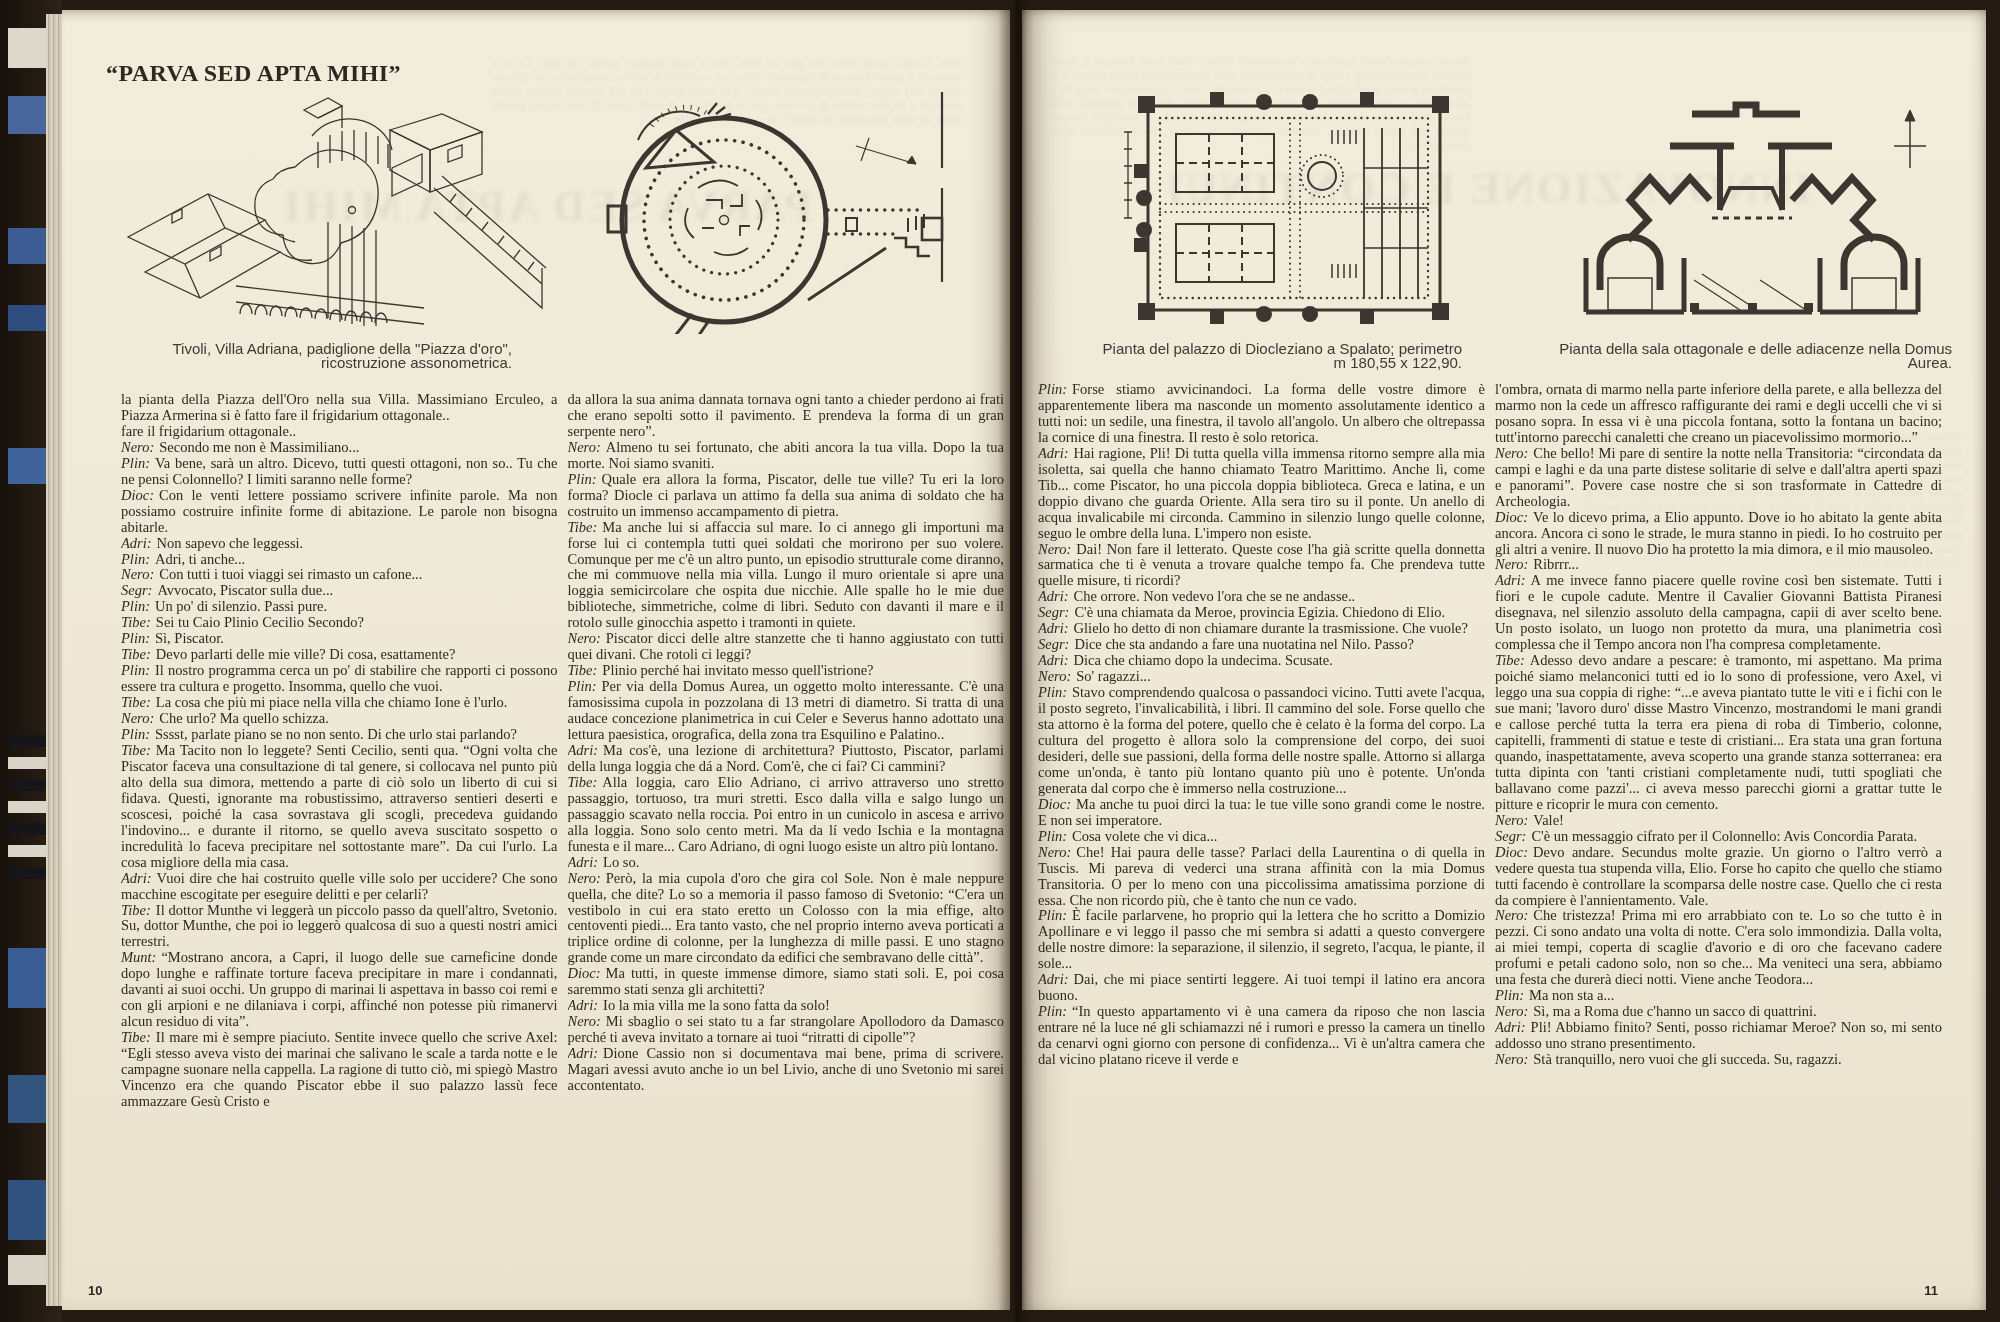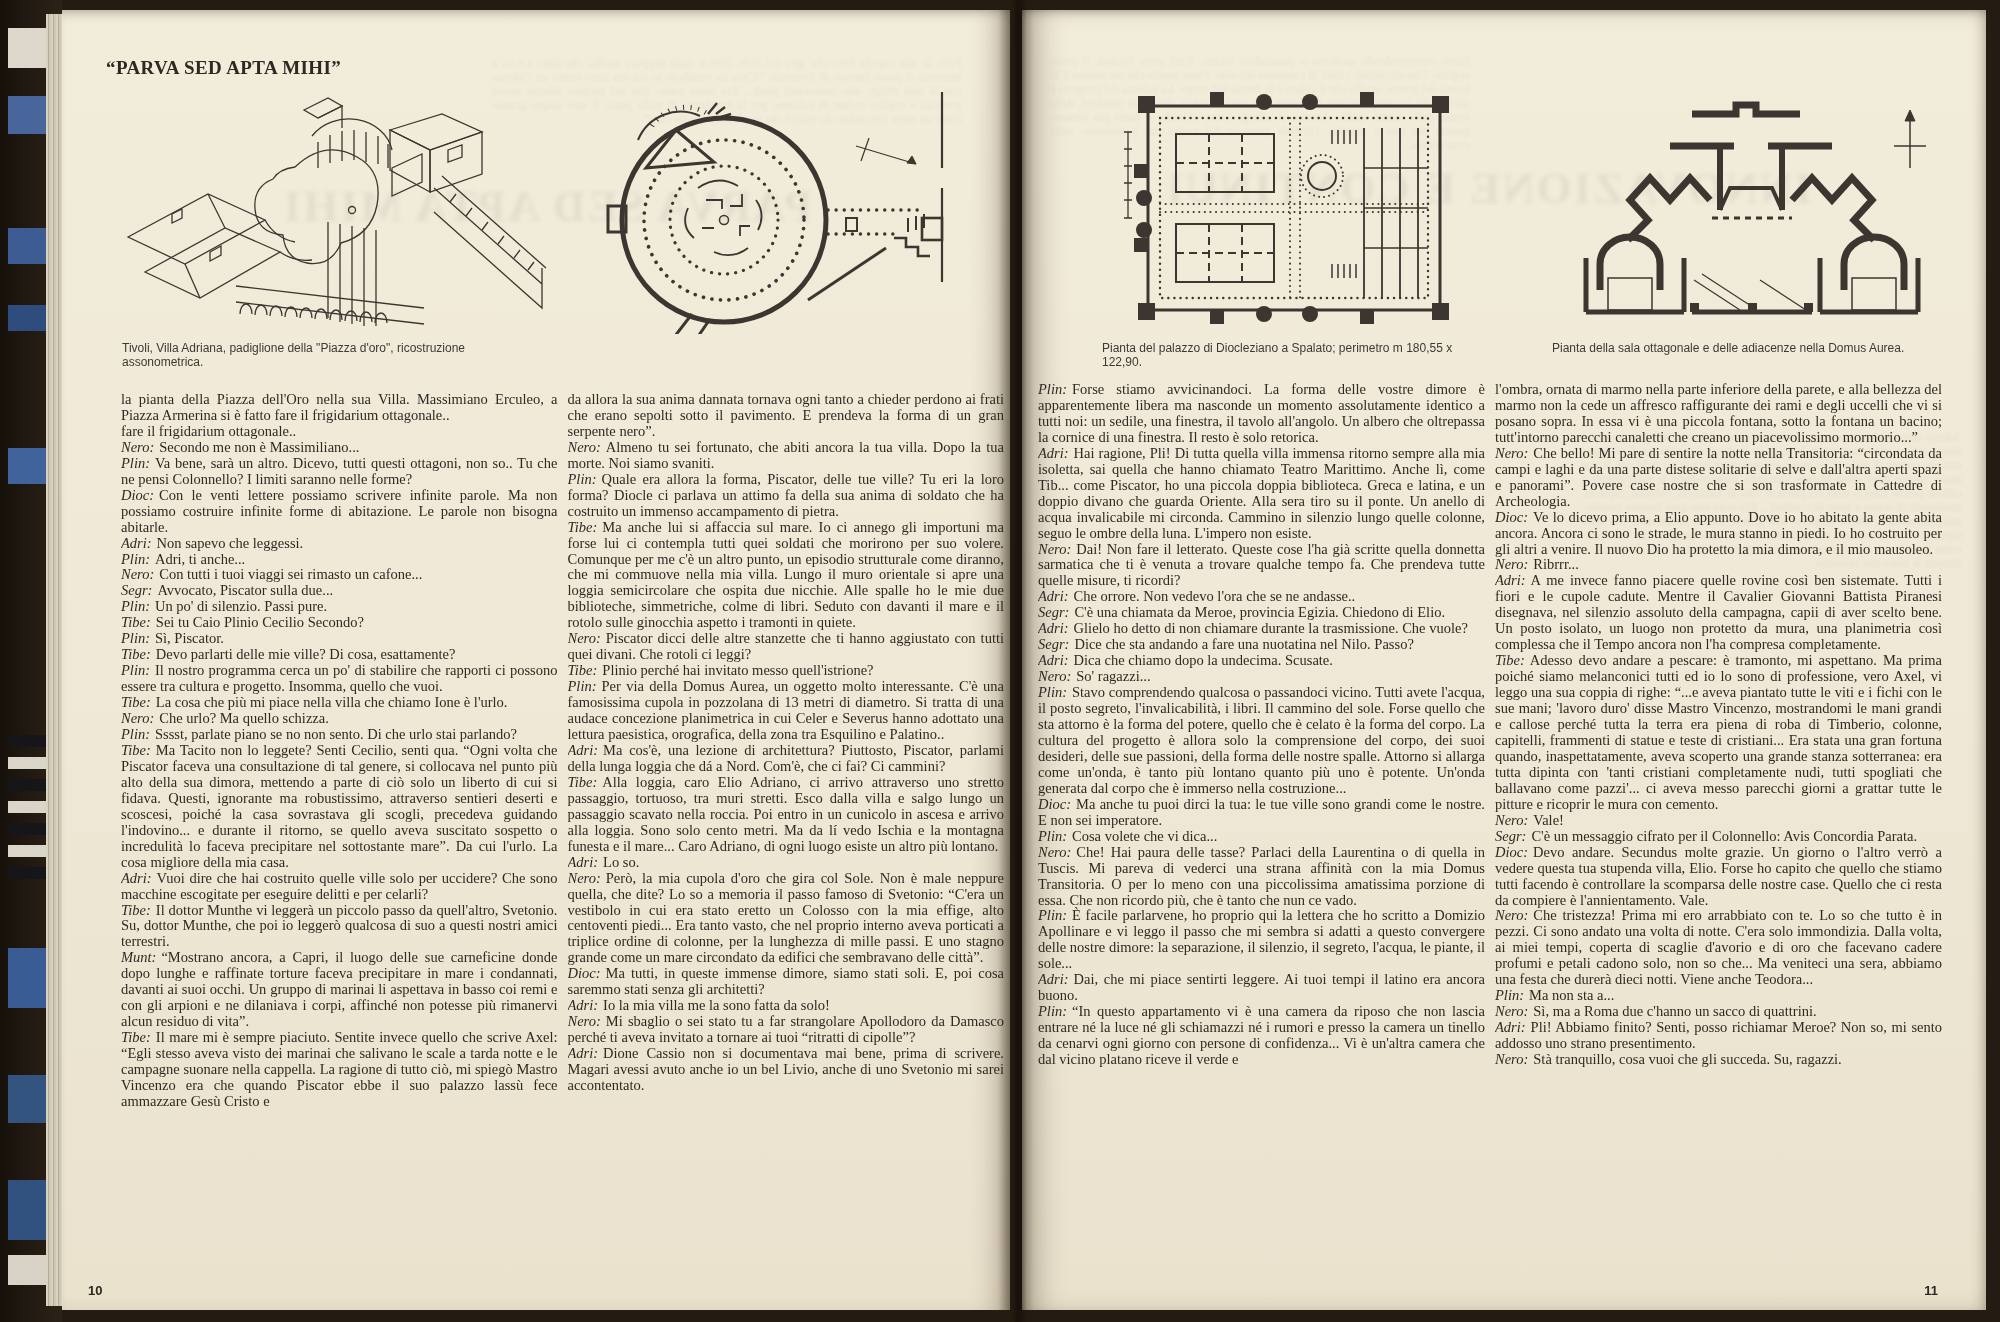--- a/index.html
+++ b/index.html
@@ -13,25 +13,25 @@
   .page-stack{position:absolute;left:46px;top:14px;width:16px;height:1292px;
     background:repeating-linear-gradient(90deg,#d9d2bf 0 2px,#b3ab97 2px 3px,#cfc8b5 3px 5px);}
   .edge-tab{position:absolute;left:8px;width:38px;}
   
   .page{position:absolute;top:10px;height:1300px;background:linear-gradient(180deg,#f2ecdb 0%,#efe8d6 55%,#eae2cd 100%);}
   .page-left{left:62px;width:948px;box-shadow:inset -26px 0 30px -18px rgba(60,42,25,.45), inset 0 8px 12px -8px rgba(60,42,25,.4);}
   .page-right{left:1022px;width:964px;box-shadow:inset 26px 0 34px -18px rgba(60,42,25,.5), inset 0 8px 12px -8px rgba(60,42,25,.4), inset -10px 0 14px -8px rgba(60,42,25,.35);}
   .gutter{position:absolute;left:998px;top:0;width:36px;height:1322px;z-index:5;pointer-events:none;
     background:linear-gradient(90deg,rgba(30,20,10,0) 0%,rgba(35,24,12,.45) 40%,rgba(18,11,6,.7) 55%,rgba(30,20,10,.15) 80%,rgba(30,20,10,0) 100%);}
   
-  .title{position:absolute;left:44px;top:34px;font-size:19px;font-weight:bold;letter-spacing:.4px;color:#2c2822;z-index:3;}
+  .title{position:absolute;left:44px;top:34px;font-size:24px;font-weight:bold;letter-spacing:.4px;color:#2c2822;z-index:3;}
   .figrow{position:absolute;top:58px;left:0;right:0;height:270px;z-index:2;}
   figure{margin:0;position:absolute;}
   .caption{position:absolute;font-family:"Liberation Sans","DejaVu Sans",sans-serif;
-    font-size:12px;line-height:13.5px;color:#3d3a34;text-align:left;z-index:2;}
+    font-size:15px;line-height:13.5px;color:#3d3a34;text-align:right;z-index:2;}
   .cols{position:absolute;display:flex;gap:10px;z-index:2;}
   .cols-left{top:382px;left:43px;right:6px;margin-left:16px;}
   .cols-right{top:372px;left:16px;right:44px;}
   .col{flex:1;height:910px;overflow:hidden;text-align:justify;
     font-size:14.5px;line-height:15.95px;color:#2e2a23;}
   .col p{margin:0;}
   .speaker{font-style:italic;margin-right:5px;}
   .pagenum{position:absolute;bottom:12px;font-family:"Liberation Sans","DejaVu Sans",sans-serif;
     font-size:13px;font-weight:bold;color:#2c2822;z-index:3;}
   .pn-left{left:26px;}
@@ -305,20 +305,20 @@
         <p class="para"><span class="speaker">Nero:</span><span>Ribrrr...</span></p>
         <p class="para"><span class="speaker">Adri:</span><span>A me invece fanno piacere quelle rovine così ben sistemate. Tutti i fiori e le cupole cadute. Mentre il Cavalier Giovanni Battista Piranesi disegnava, nel silenzio assoluto della campagna, capii di aver scelto bene. Un posto isolato, un luogo non protetto da mura, una planimetria così complessa che il Tempo ancora non l'ha compresa completamente.</span></p>
         <p class="para"><span class="speaker">Tibe:</span><span>Adesso devo andare a pescare: è tramonto, mi aspettano. Ma prima poiché siamo melanconici tutti ed io lo sono di professione, vero Axel, vi leggo una sua coppia di righe: “...e aveva piantato tutte le viti e i fichi con le sue mani; 'lavoro duro' disse Mastro Vincenzo, mostrandomi le mani grandi e callose perché tutta la terra era piena di roba di Timberio, colonne, capitelli, frammenti di statue e teste di cristiani... Era stata una gran fortuna quando, inaspettatamente, aveva scoperto una grande stanza sotterranea: era tutta dipinta con 'tanti cristiani completamente nudi, tutti spogliati che ballavano come pazzi'... ci aveva messo parecchi giorni a grattar tutte le pitture e ricoprir le mura con cemento.</span></p>
         <p class="para"><span class="speaker">Nero:</span><span>Vale!</span></p>
         <p class="para"><span class="speaker">Segr:</span><span>C'è un messaggio cifrato per il Colonnello: Avis Concordia Parata.</span></p>
         <p class="para"><span class="speaker">Dioc:</span><span>Devo andare. Secundus molte grazie. Un giorno o l'altro verrò a vedere questa tua stupenda villa, Elio. Forse ho capito che quello che stiamo tutti facendo è controllare la scomparsa delle nostre case. Quello che ci resta da compiere è l'annientamento. Vale.</span></p>
         <p class="para"><span class="speaker">Nero:</span><span>Che tristezza! Prima mi ero arrabbiato con te. Lo so che tutto è in pezzi. Ci sono andato una volta di notte. C'era solo immondizia. Dalla volta, ai miei tempi, coperta di scaglie d'avorio e di oro che facevano cadere profumi e petali cadono solo, non so che... Ma veniteci una sera, abbiamo una festa che durerà dieci notti. Viene anche Teodora...</span></p>
         <p class="para"><span class="speaker">Plin:</span><span>Ma non sta a...</span></p>
         <p class="para"><span class="speaker">Nero:</span><span>Sì, ma a Roma due c'hanno un sacco di quattrini.</span></p>
         <p class="para"><span class="speaker">Adri:</span><span>Pli! Abbiamo finito? Senti, posso richiamar Meroe? Non so, mi sento addosso uno strano presentimento.</span></p>
-        <p class="para"><span class="speaker">Nero:</span><span>Stà tranquillo, cosa vuoi che gli succeda. Su, ragazzi.</span></p>
+        <p class="para"><span class="speaker">Nero:</span><span>Stà tranquillo, nero vuoi che gli succeda. Su, ragazzi.</span></p>
       </div>
   </div>
 
   <div class="pagenum pn-right">11</div>
 </div>
 
 <div class="gutter"></div>
 
 </body></html>

